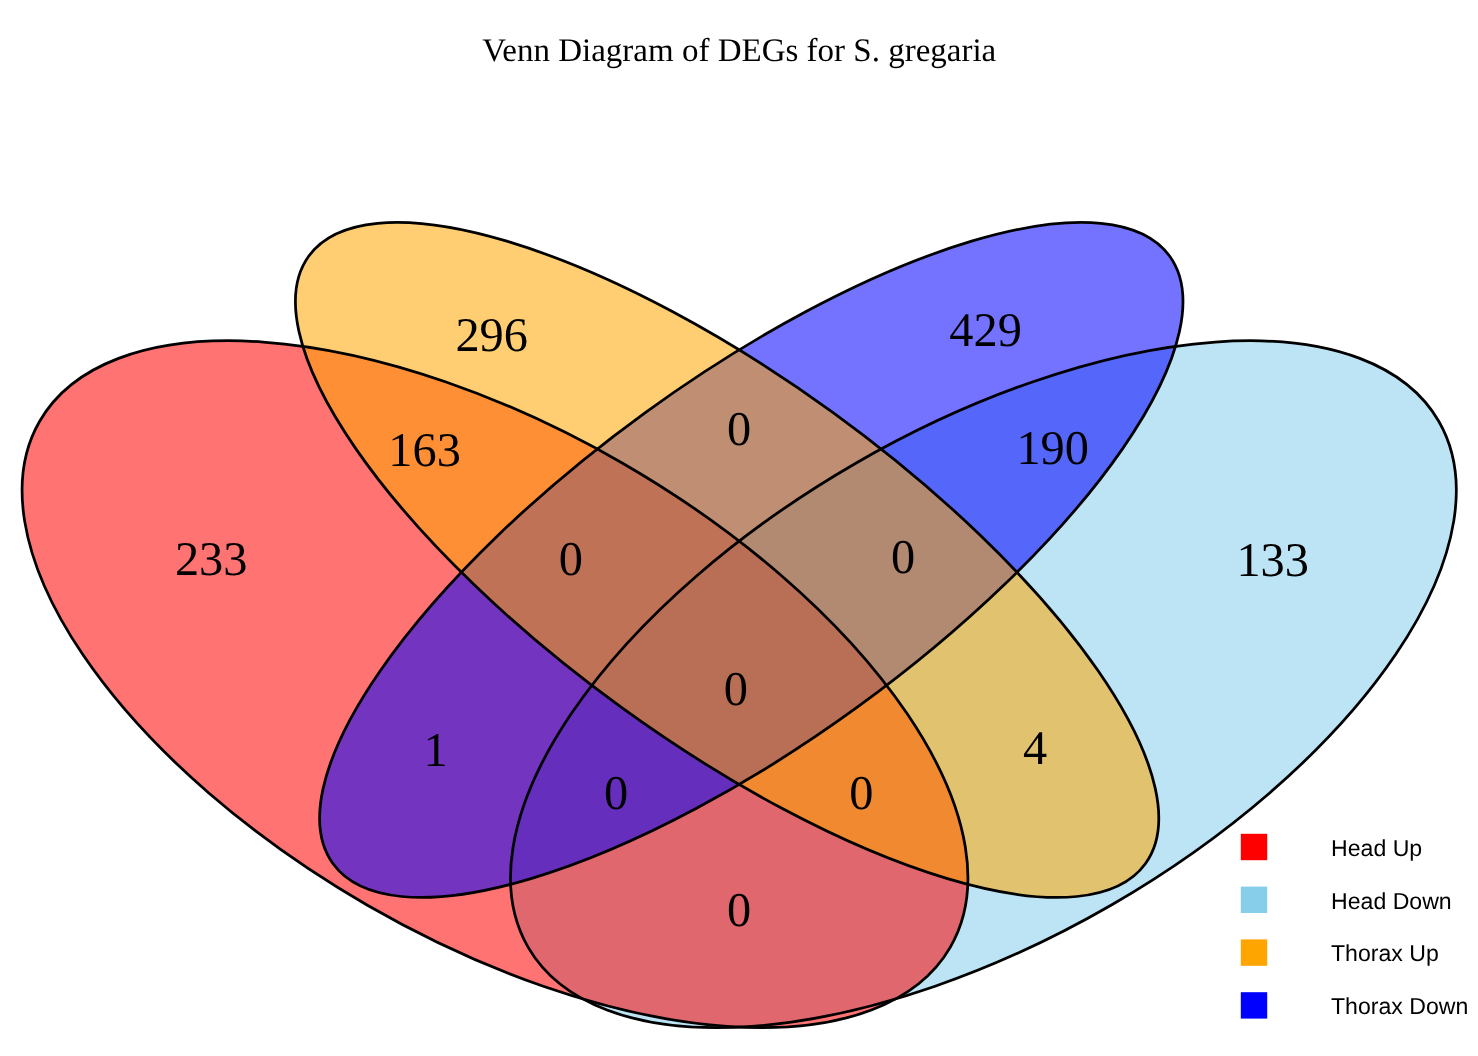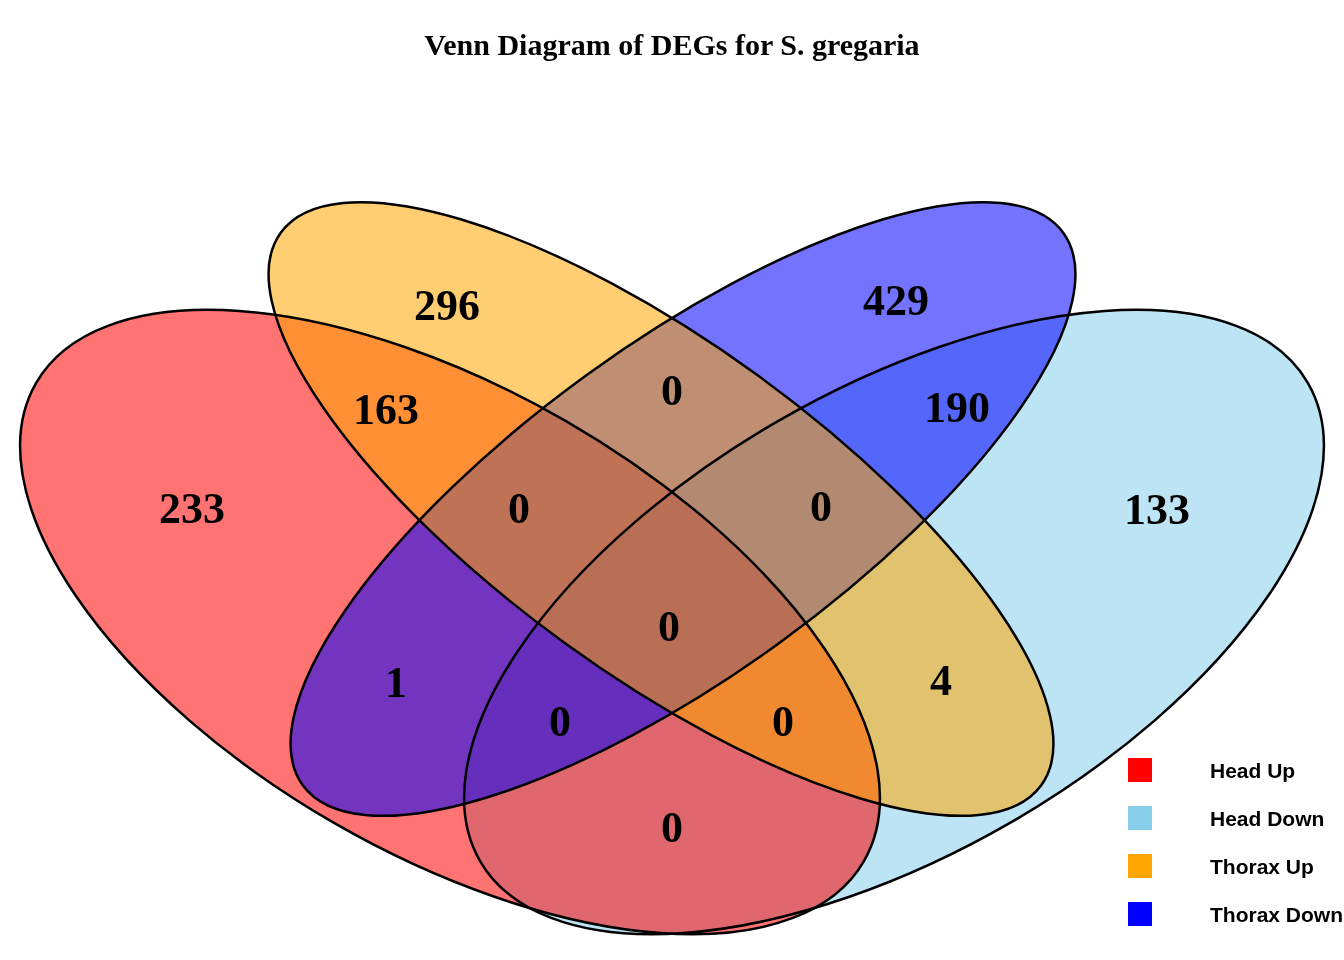--- a/index.html
+++ b/index.html
@@ -8,21 +8,20 @@
     width: 1344px;
     height: 960px;
     background: #ffffff;
     overflow: hidden;
     font-family: "Liberation Sans", sans-serif;
   }
   .venn-wrap {
     position: relative;
     width: 1072px;
     height: 960px;
-    font-weight: bold;
   }
   svg { display: block; }
   .title-text {
     font-family: "Liberation Serif", serif;
     font-size: 30px;
     fill: #000000;
   }
   .region-label {
     font-family: "Liberation Serif", serif;
     font-size: 44px;

